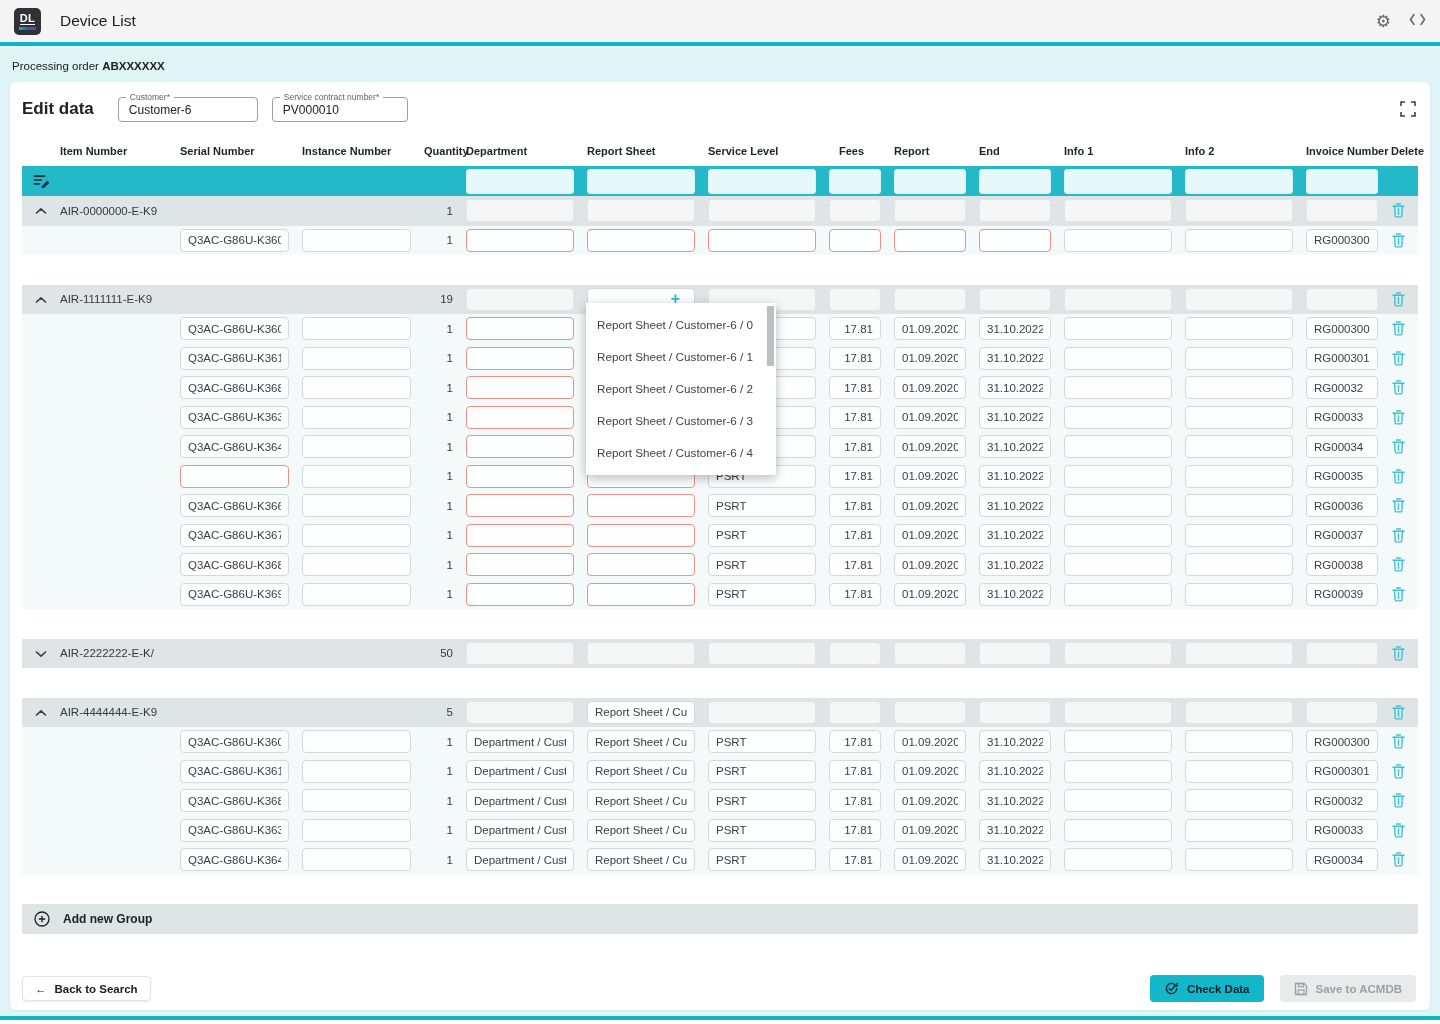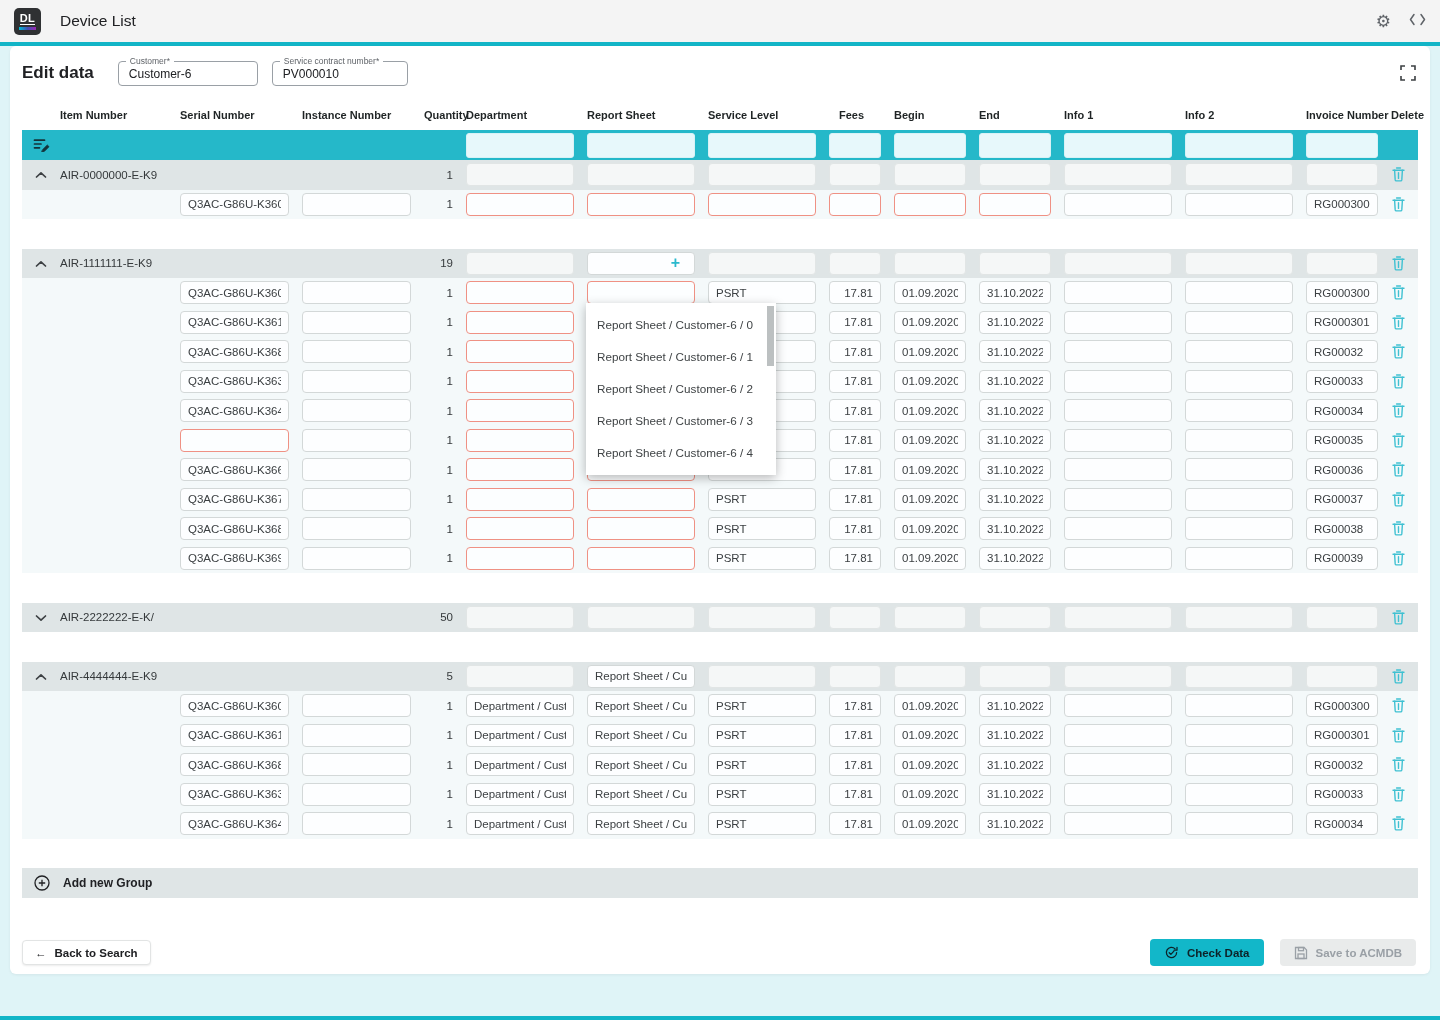--- a/index.html
+++ b/index.html
@@ -90,20 +90,24 @@
       <svg width="17" height="13" viewBox="0 0 17 13" fill="none" stroke="#5f6368" stroke-width="1.5" stroke-linecap="round" stroke-linejoin="round">
           <path d="M5 1.5 1.5 6.5 5 11.5"></path>
           <path d="M12 1.5 15.5 6.5 12 11.5"></path>
         </svg>
     </span>
   </div>
 </header>
 <div class="accent"></div>
 
 <div class="content">
+  <div class="proc">
+    <span>Processing order</span>
+    <b>ABXXXXXX</b>
+  </div>
 
   <div class="card">
     <div class="card-head">
       <div class="card-title">Edit data</div>
       <div class="mat-field">
         <span class="mat-label">Customer*</span>
         <span class="mat-value">Customer-6</span>
       </div>
       <div class="mat-field">
         <span class="mat-label">Service contract number*</span>
@@ -123,21 +127,21 @@
       <div class="thead" id="thead">
           <div class="hcell"></div>
           <div class="hcell">Item Number</div>
           <div class="hcell">Serial Number</div>
           <div class="hcell">Instance Number</div>
           <div class="hcell ta-r">Quantity</div>
           <div class="hcell">Department</div>
           <div class="hcell">Report Sheet</div>
           <div class="hcell">Service Level</div>
           <div class="hcell ta-r">Fees</div>
-          <div class="hcell">Begin</div>
+          <div class="hcell">Report</div>
           <div class="hcell">End</div>
           <div class="hcell">Info 1</div>
           <div class="hcell">Info 2</div>
           <div class="hcell">Invoice Number</div>
           <div class="hcell">Delete</div>
         </div>
       <div id="tbody">
           <div class="trow r-filter">
             <div class="filtericon">
               <svg width="17" height="14" viewBox="0 0 17 14" fill="none" stroke="#14333a" stroke-width="1.7" stroke-linecap="round">

